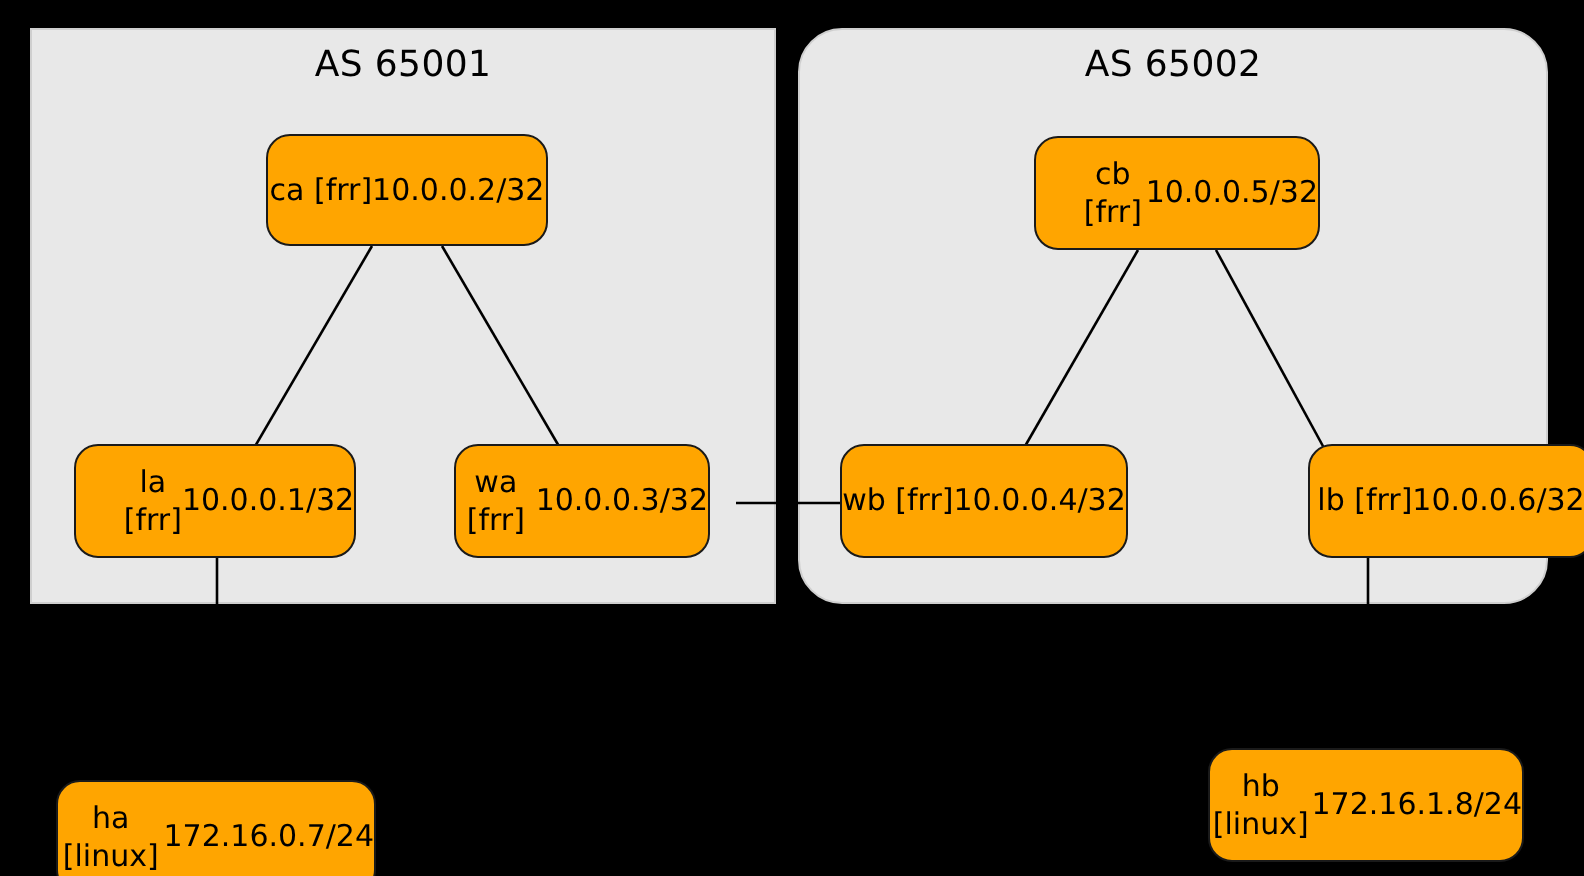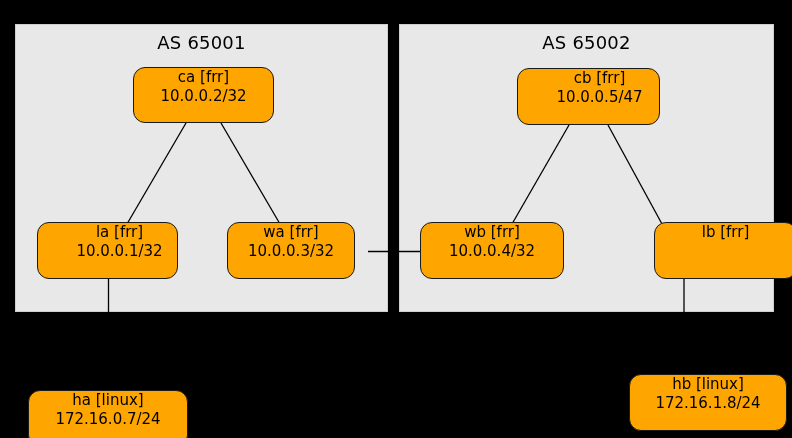--- a/index.html
+++ b/index.html
@@ -11,29 +11,29 @@
     position: relative;
     width: 792px;
     height: 438px;
     background: #000000;
     font-family: "DejaVu Sans", "Liberation Sans", sans-serif;
     color: #000000;
     overflow: hidden;
   }
   .cluster {
     position: absolute;
-    top: 24px;
+    top: 14px;
     height: 288px;
     background: #e8e8e8;
     border: 1px solid #cfcfcf;
     box-sizing: border-box;
     z-index: 1;
   }
   .cluster-a { left: 15px;  width: 373px; }
-  .cluster-b { left: 399px; width: 375px; }
+  .cluster-b { left: 399px; width: 375px; border-radius: 22px; }
   .cluster-title {
     position: absolute;
     top: 7px;
     left: 0;
     width: 100%;
     text-align: center;
     font-size: 18px;
     letter-spacing: 0.2px;
     color: #000000;
   }
@@ -46,36 +46,36 @@
     z-index: 2;
     pointer-events: none;
   }
   .node {
     position: absolute;
     background: #ffa500;
     border: 1.5px solid #1a1a1a;
     border-radius: 12px;
     box-sizing: border-box;
     display: flex;
-    flex-direction: column;
+    flex-direction: row;
     align-items: center;
-    justify-content: flex-start;
+    justify-content: center;
     text-align: center;
     font-size: 15px;
     line-height: 19px;
     z-index: 3;
   }
   .node-ca { left: 133px; top: 67px;  width: 141px; height: 56px; }
   .node-cb { left: 517px; top: 68px;  width: 143px; height: 57px; padding-left: 22px; }
   .node-la { left: 37px;  top: 222px; width: 141px; height: 57px; padding-left: 24px; }
   .node-wa { left: 227px; top: 222px; width: 128px; height: 57px; }
   .node-wb { left: 420px; top: 222px; width: 144px; height: 57px; }
   .node-lb { left: 612px; top: 222px; width: 143px; height: 57px; margin-left: 42px; }
   .node-ha { left: 28px;  top: 374px; width: 160px; height: 57px; margin-top: 16px; }
-  .node-hb { left: 604px; top: 374px; width: 158px; height: 57px; margin-left: 25px; }
+  .node-hb { left: 604px; top: 374px; width: 158px; height: 57px; }
 </style>
 </head>
 <body>
 
 <div class="stage">
 
   <div class="cluster cluster-a">
     <div class="cluster-title">AS 65001</div>
   </div>
   <div class="cluster cluster-b">
@@ -99,28 +99,29 @@
   <div class="node node-la">
     <span>la [frr]</span>
     <span>10.0.0.1/32</span>
   </div>
   <div class="node node-wa">
     <span>wa [frr]</span>
     <span>10.0.0.3/32</span>
   </div>
   <div class="node node-cb">
     <span>cb [frr]</span>
-    <span>10.0.0.5/47</span>
+    <span>10.0.0.5/32</span>
   </div>
   <div class="node node-wb">
     <span>wb [frr]</span>
     <span>10.0.0.4/32</span>
   </div>
   <div class="node node-lb">
     <span>lb [frr]</span>
+    <span>10.0.0.6/32</span>
   </div>
 
   <div class="node node-ha">
     <span>ha [linux]</span>
     <span>172.16.0.7/24</span>
   </div>
   <div class="node node-hb">
     <span>hb [linux]</span>
     <span>172.16.1.8/24</span>
   </div>

